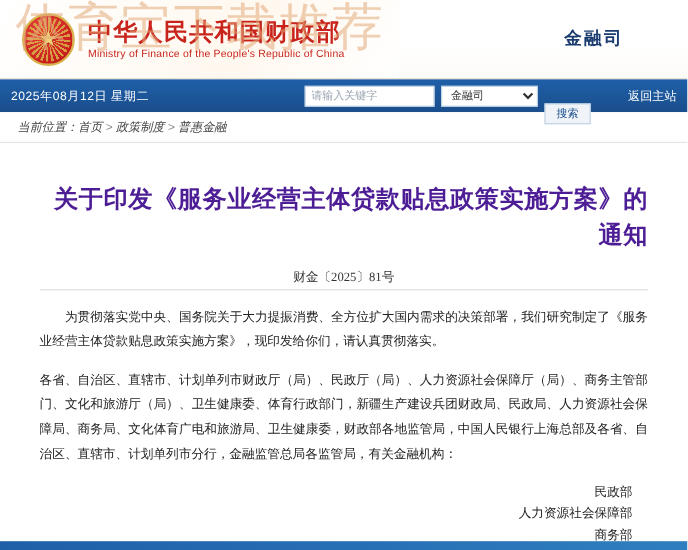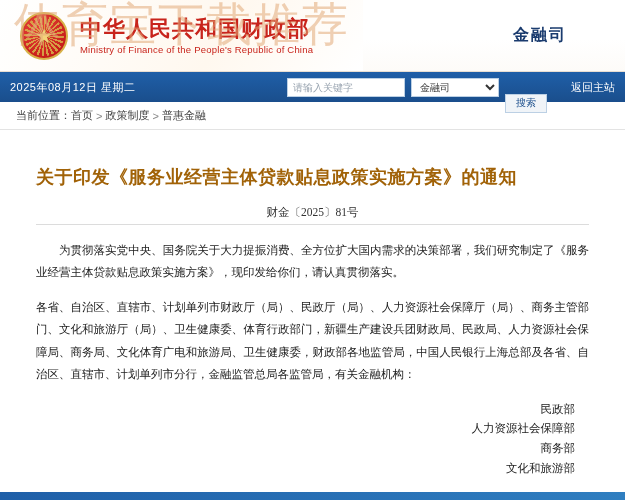--- a/index.html
+++ b/index.html
@@ -101,20 +101,21 @@
 
   
   .bluebar {
     height: 30px;
     background: linear-gradient(to bottom, #1f5fa8, #1a4e8c);
     display: flex;
     align-items: center;
     padding: 0 10px;
     color: #fff;
     font-size: 11px;
+    gap: 10px;
     justify-content: center;
   }
   .bluebar .date { white-space: nowrap; letter-spacing: .5px; }
   .bluebar .spacer { flex: 1; }
   .search-wrap { display: flex; align-items: center; gap: 6px; }
   .search-input {
     width: 118px; height: 19px;
     border: 1px solid #bcd0e4;
     background: #fff;
     font-size: 10px;
@@ -150,35 +151,36 @@
 
   
   .breadcrumb {
     height: 28px;
     display: flex; align-items: center;
     padding: 0 16px;
     font-size: 11px;
     color: #444;
     background: #fff;
     border-bottom: 1px solid #e3e3e3;
+    font-style: italic;
   }
   .breadcrumb .sep { margin: 0 3px; color: #888; }
   .breadcrumb a { color: #444; text-decoration: none; }
 
   
   .content {
     padding: 18px 36px 0 36px;
     position: relative;
   }
   .doc-title {
-    text-align: left;
-    font-family: "Liberation Serif", serif;
-    font-size: 18px;
+    text-align: right;
+    font-family: "Liberation Serif", serif;
+    font-size: 22px;
     font-weight: 700;
-    color: #a16207;
+    color: #4c1d95;
     line-height: 1.5;
     margin: 16px 0 14px 0;
     letter-spacing: .5px;
   }
   .doc-number {
     text-align: center;
     font-size: 11.5px;
     color: #333;
     margin-bottom: 4px;
     font-family: "Liberation Serif", serif;

